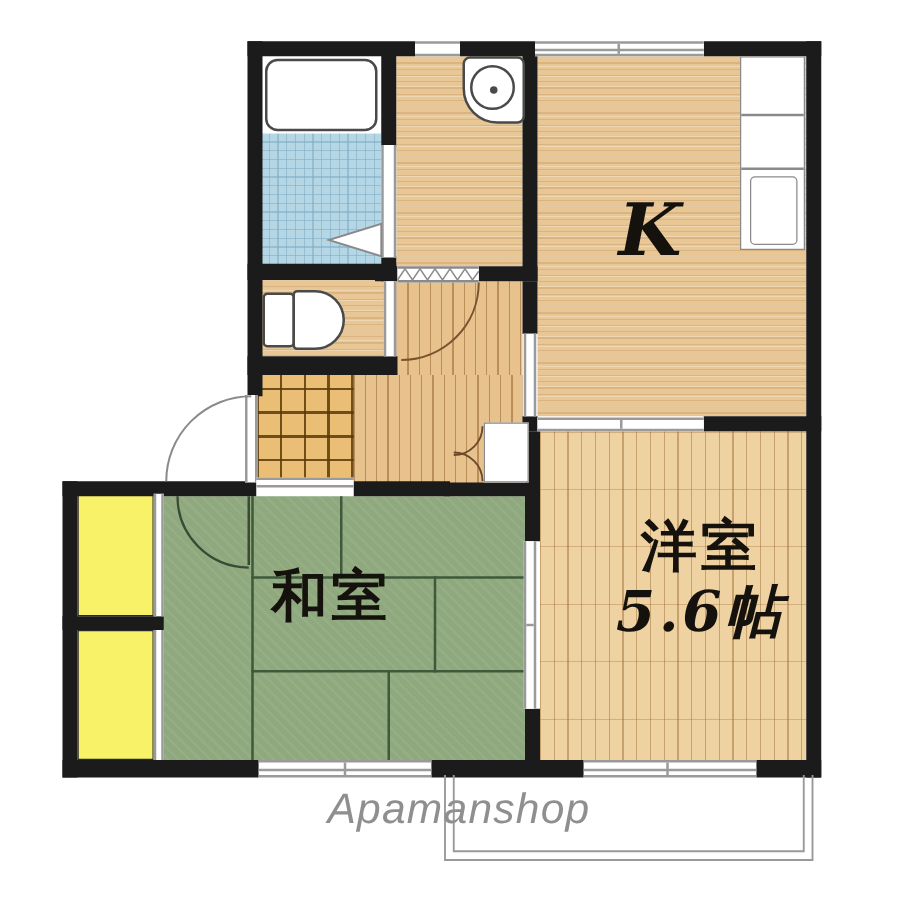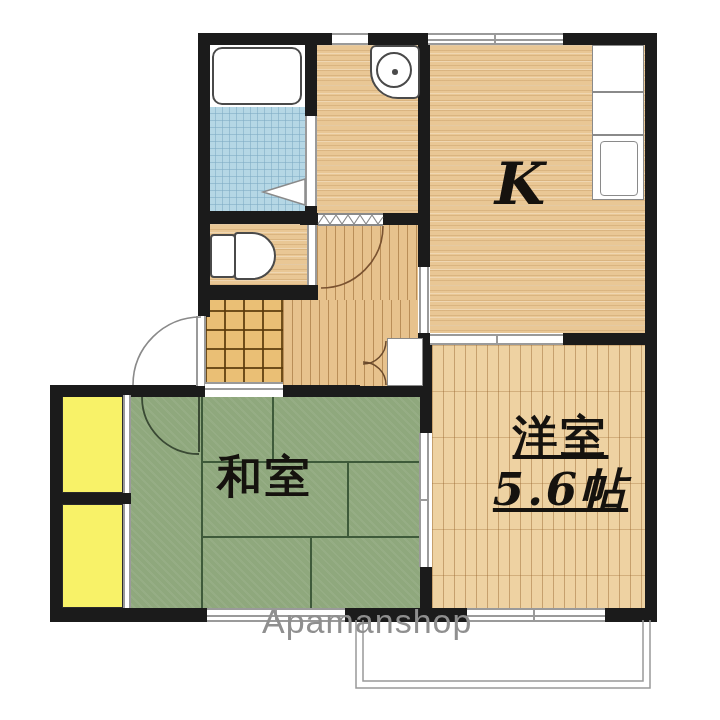--- a/index.html
+++ b/index.html
@@ -152,20 +152,20 @@
   </svg>
 
   <div class="room-label k-label" style="left:455px;top:150px;width:130px;">
     <span>K</span>
   </div>
 
   <div class="room-label jp-lines" style="left:150px;top:450px;width:230px;">
     <div>和室</div>
   </div>
 
-  <div class="room-label jp-lines" style="left:448px;top:410px;width:225px;text-decoration:underline;">
+  <div class="room-label jp-lines" style="left:448px;top:410px;width:225px;">
     <div>洋室</div>
     <div style="font-style:italic;">5.6帖</div>
   </div>
 
-  <div class="watermark" style="left:262px;top:602px;">Apamanshop</div>
+  <div class="watermark" style="left:262px;top:628px;font-style:italic;">Apamanshop</div>
 
 </div>
 
 </body></html>

